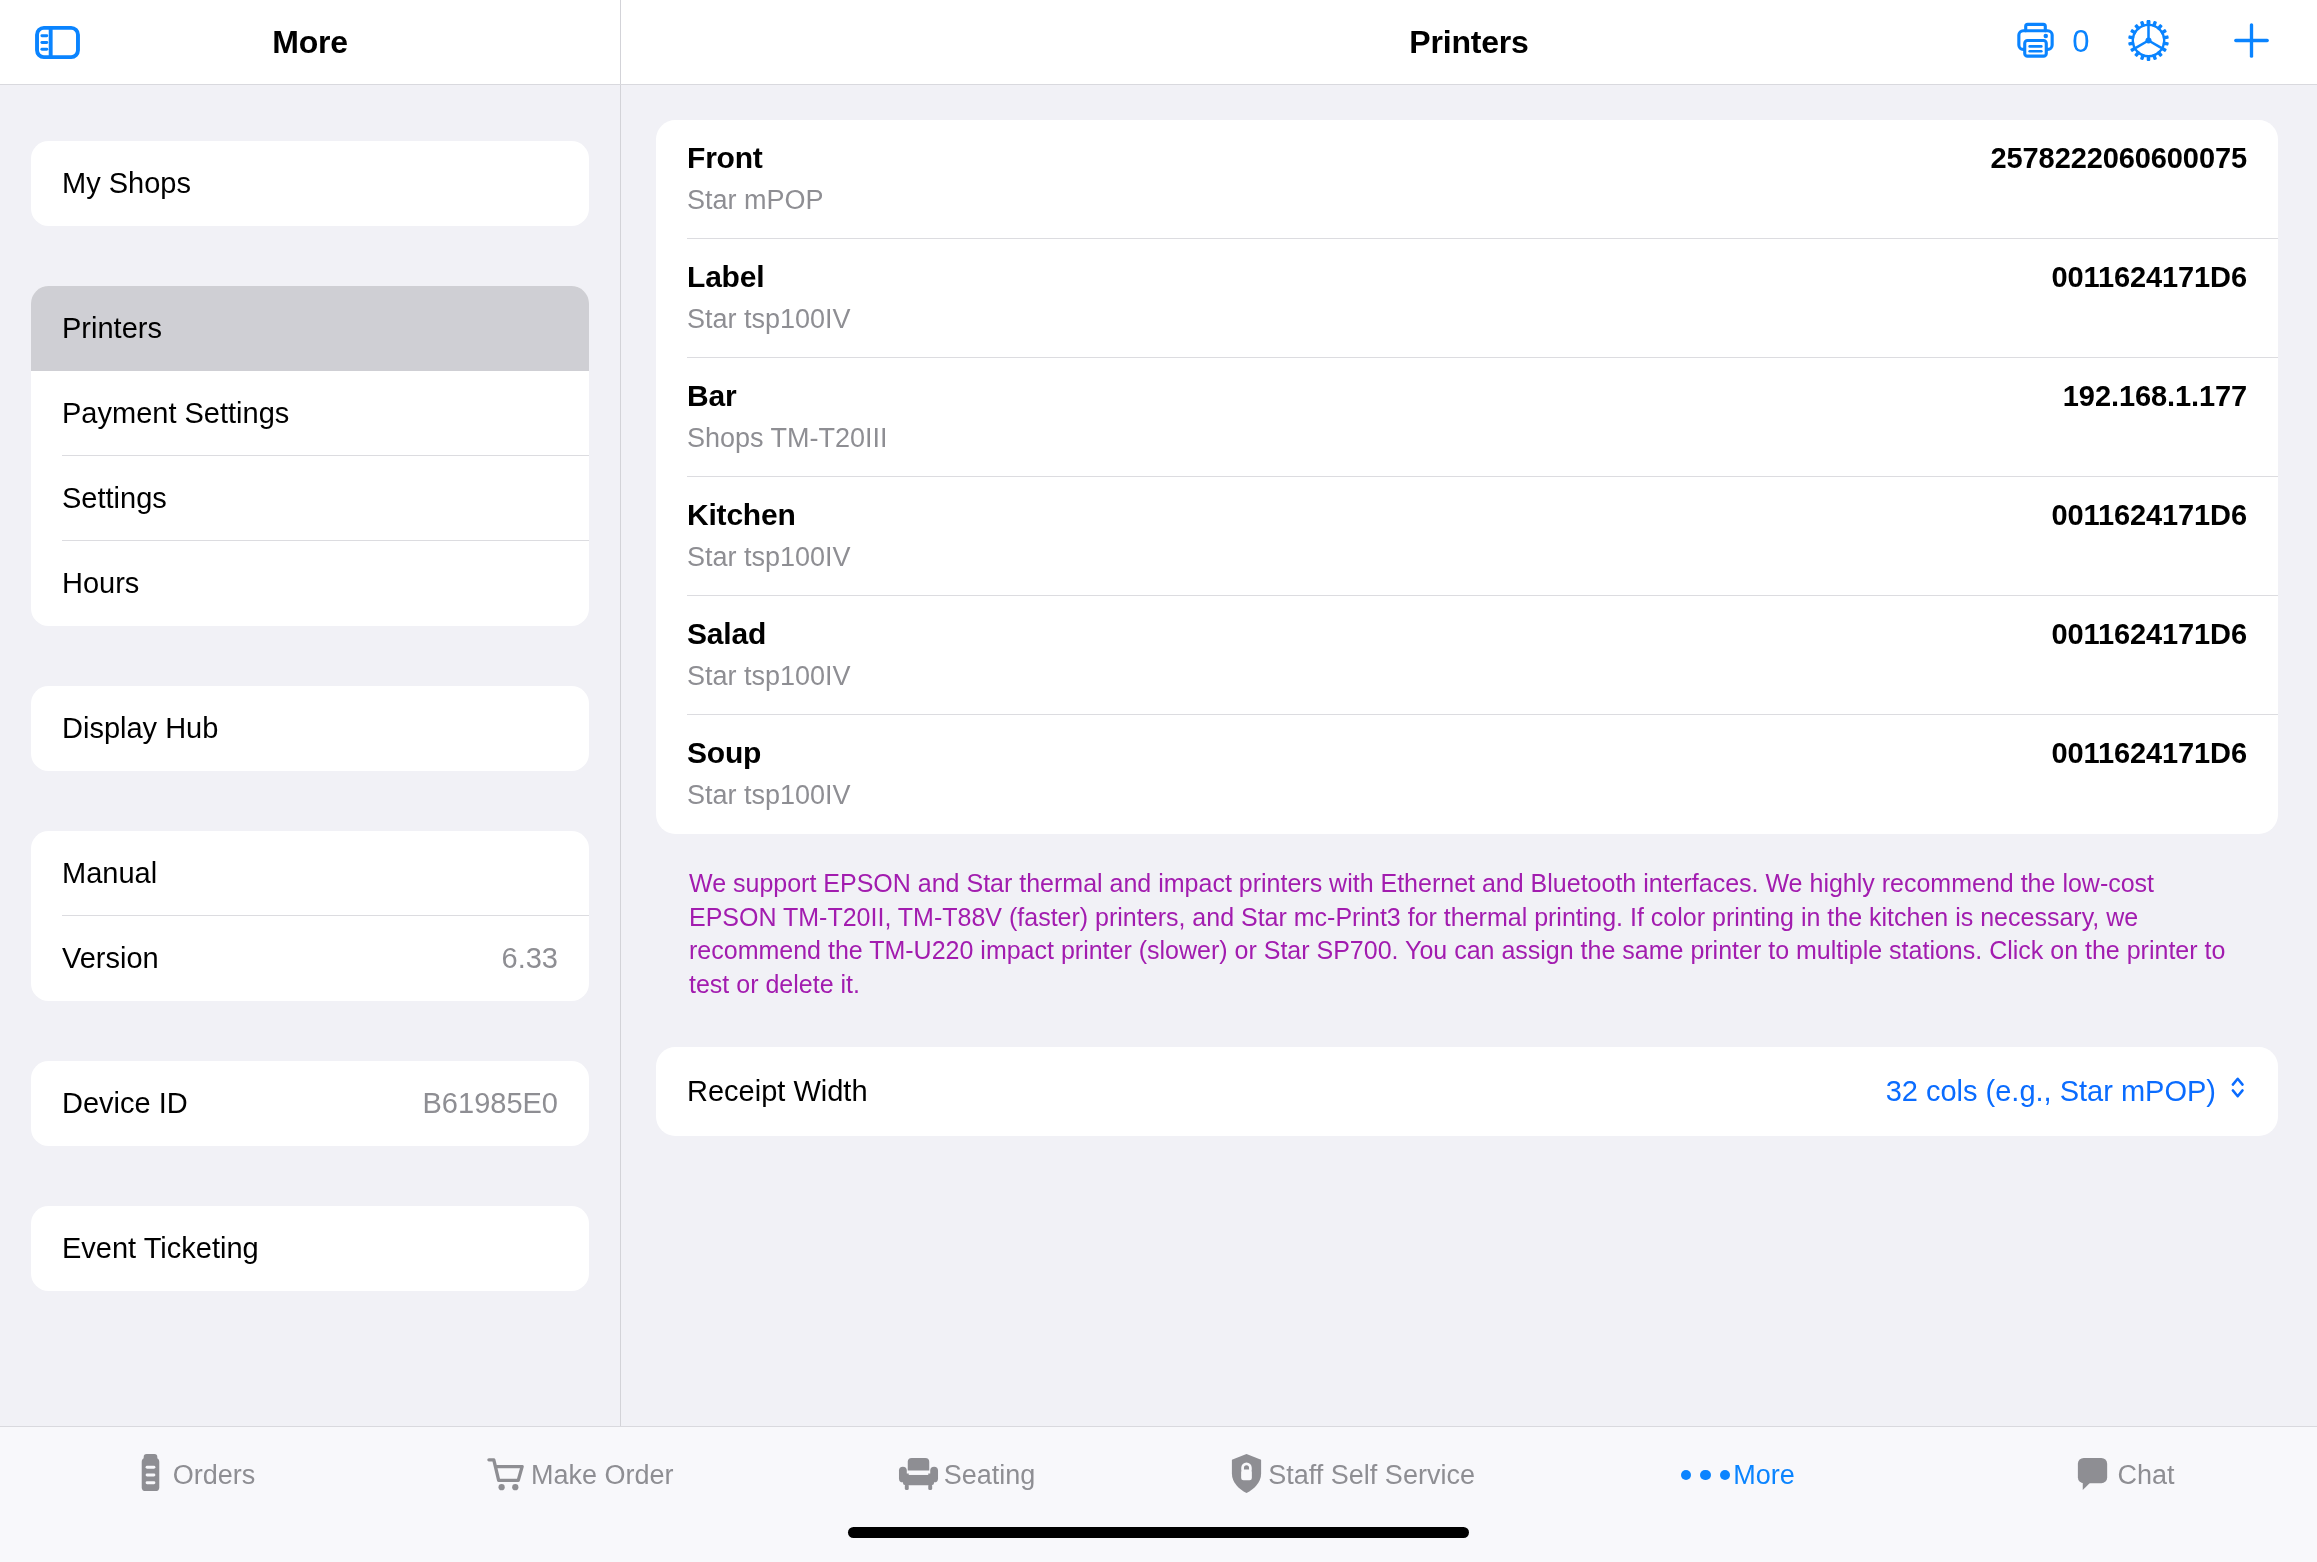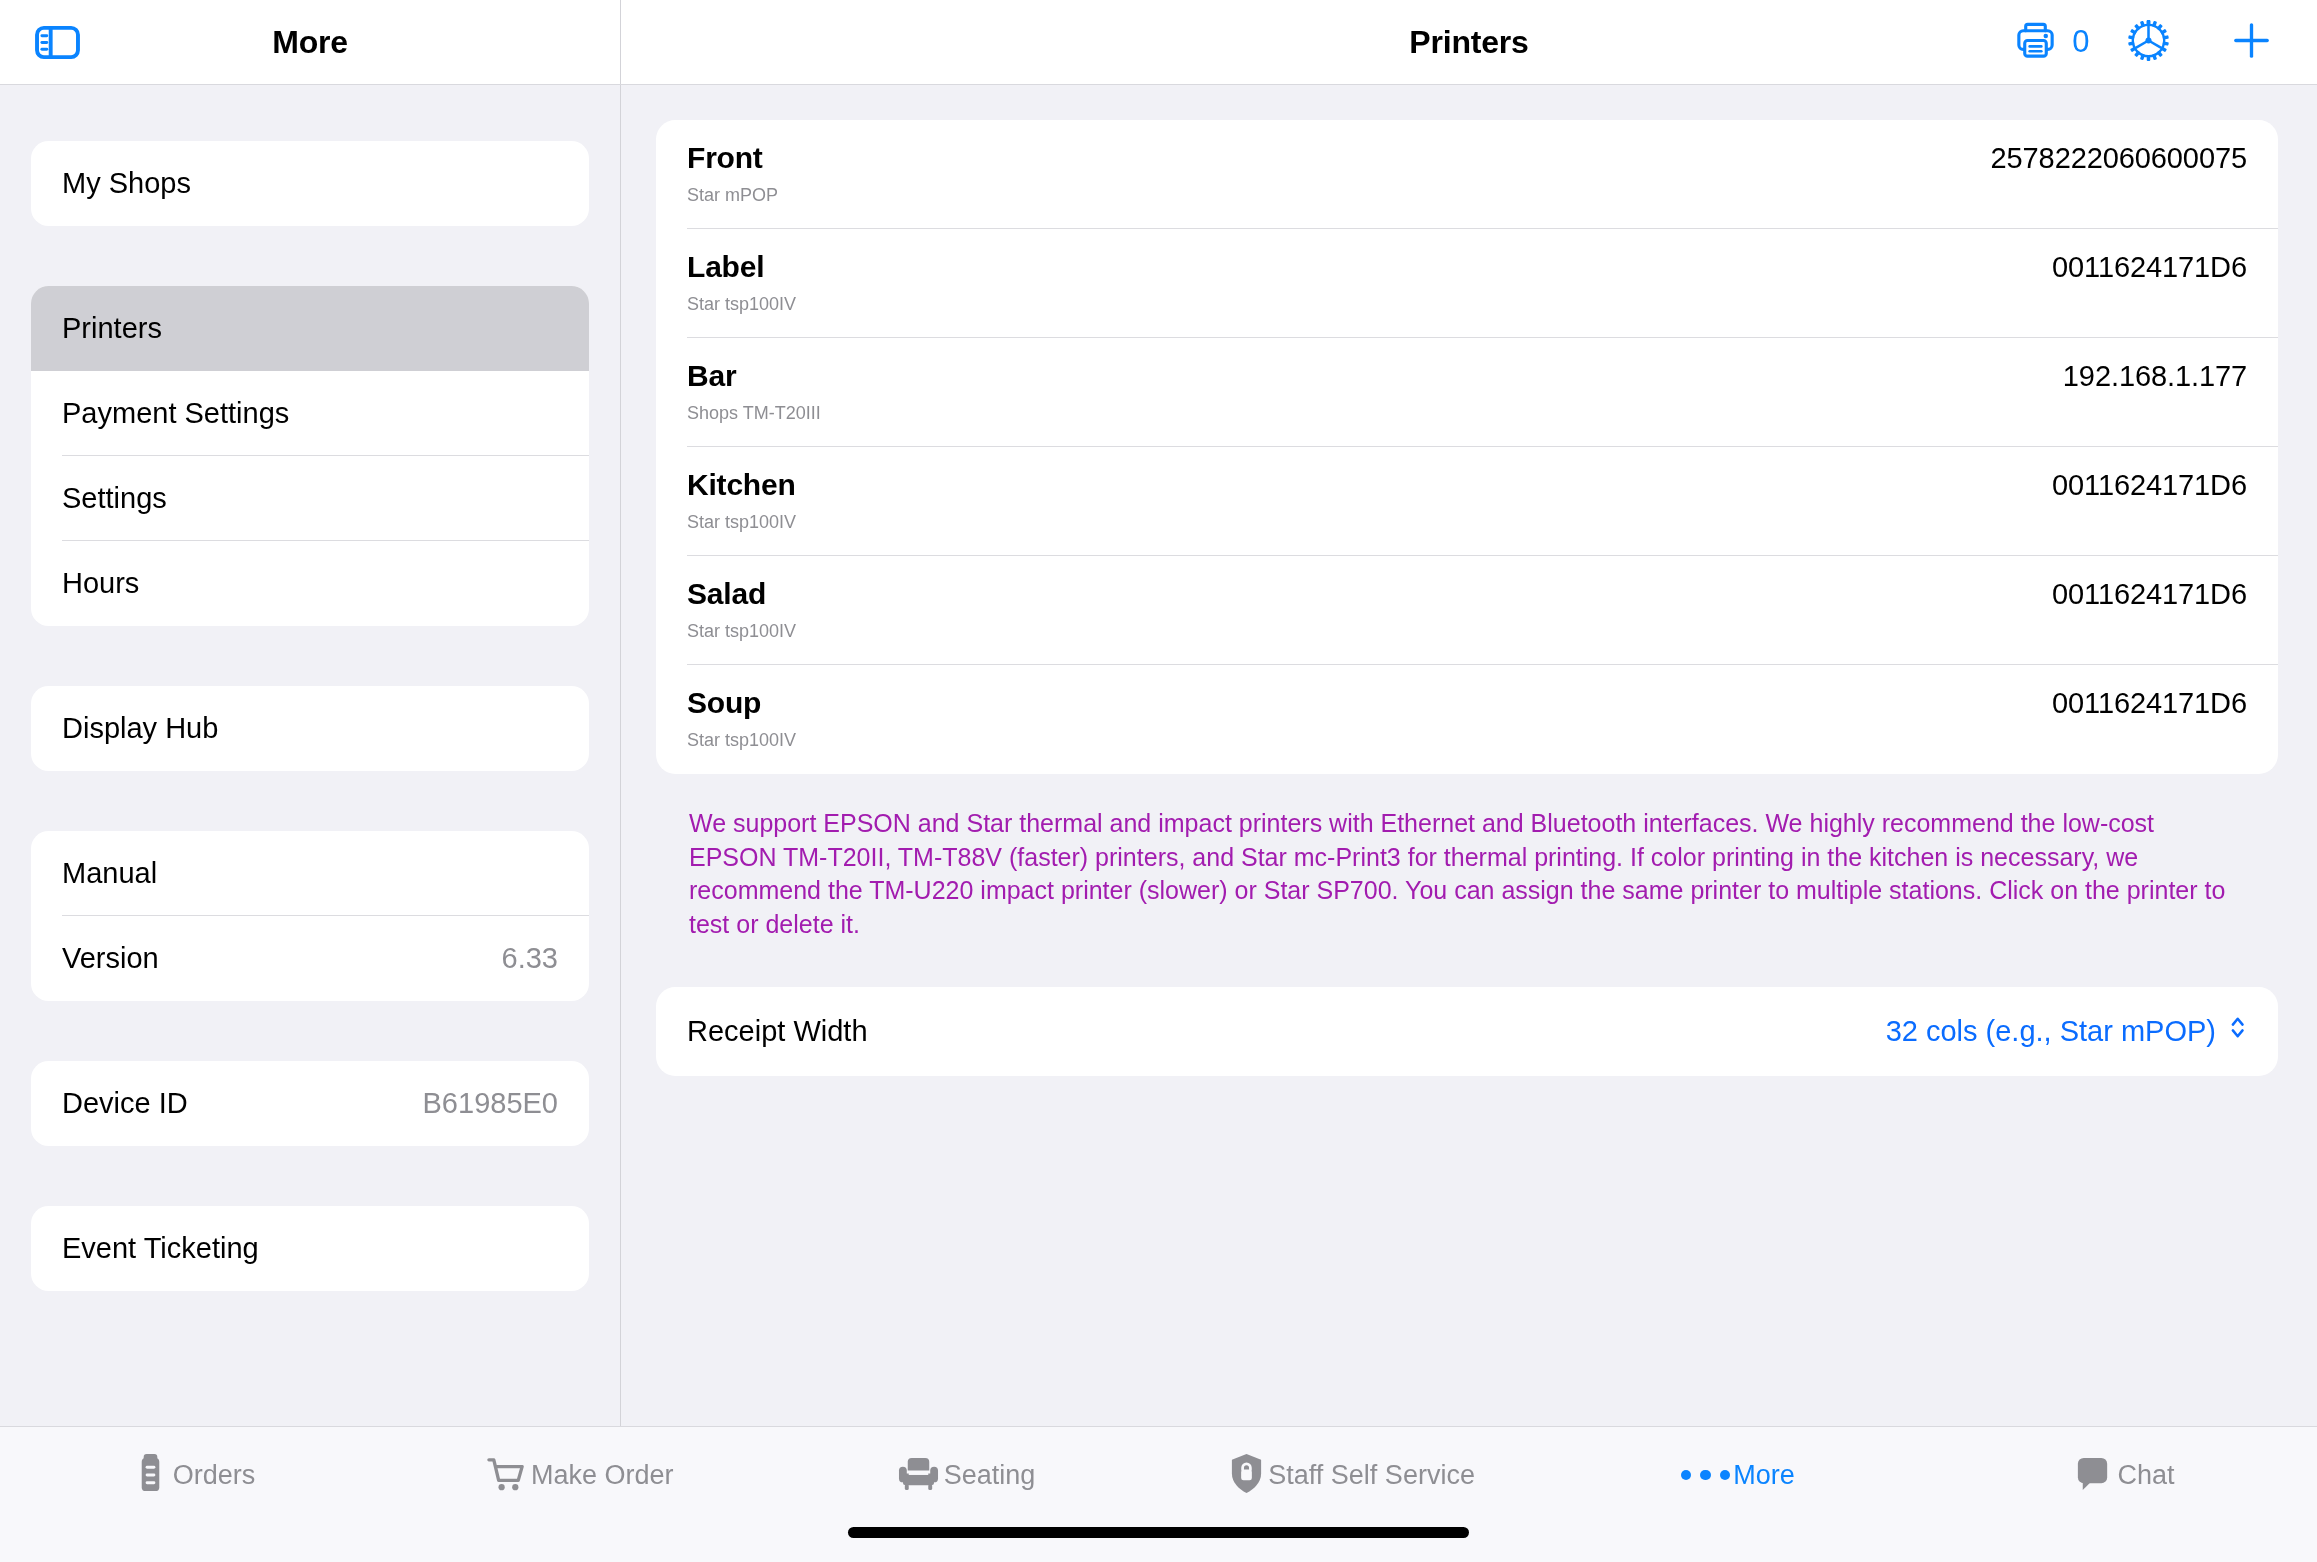--- a/index.html
+++ b/index.html
@@ -184,26 +184,26 @@
   }
   .prow-name {
     font-size: 30px;
     font-weight: 700;
     color: #000;
     letter-spacing: -0.2px;
   }
   .prow-id {
     font-size: 29px;
     color: #000;
-    font-weight: 400;
+    font-weight: 700;
     letter-spacing: -0.1px;
   }
   .prow-model {
     margin-top: 9.7px;
-    font-size: 18px;
+    font-size: 27px;
     color: #8e8e93;
   }
 
   .help-text {
     padding: 33px 33px 0 33px;
     font-size: 25px;
     line-height: 1.35;
     color: #a21caf;
     max-width: 1630px;
   }

